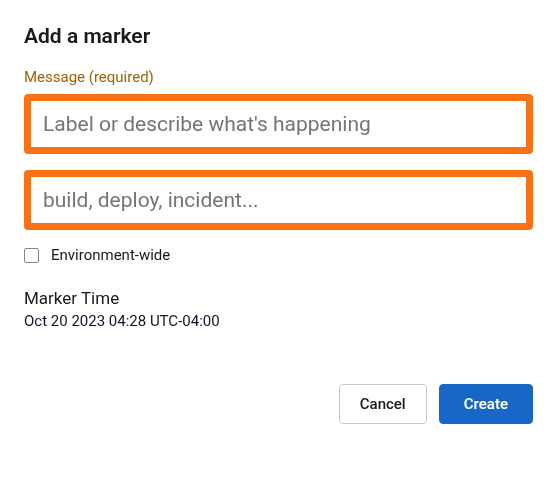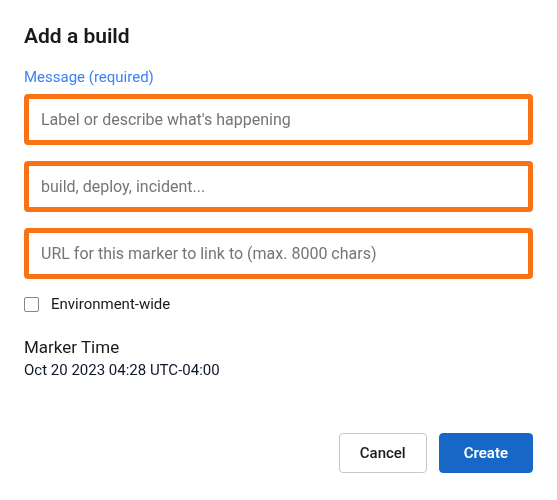--- a/index.html
+++ b/index.html
@@ -17,27 +17,27 @@
       margin-bottom: 20px;
     }
     .field-group {
       margin-bottom: 16px;
     }
     .field-label {
       display: block;
       font-size: 15px;
       font-weight: 400;
       margin-bottom: 8px;
-      color: #3b82f6;
+      color: #a16207;
     }
     .text-input {
       width: 100%;
       padding: 11px 12px;
-      font-size: 16px;
-      border: 5px solid #f97316;
+      font-size: 21px;
+      border: 7px solid #f97316;
       border-radius: 4px;
       color: #1a1a1a;
       background: #fff;
       font-family: inherit;
     }
     .text-input::placeholder {
       color: #757575;
     }
     .checkbox-row {
       display: flex;
@@ -94,33 +94,32 @@
       background: #1768c6;
       color: #fff;
       border: 1px solid #1768c6;
       padding: 10px 24px;
       font-weight: 600;
     }
   </style>
 </head>
 <body>
 
-<h1 class="title">Add a build</h1>
+<h1 class="title">Add a marker</h1>
 
 <div class="field-group">
   <label class="field-label">Message (required)</label>
   <input type="text" class="text-input" placeholder="Label or describe what's happening" style="">
 </div>
 
 <div class="field-group">
   <input type="text" class="text-input" placeholder="build, deploy, incident..." style="">
 </div>
 
 <div class="field-group">
-  <input type="text" class="text-input" placeholder="URL for this marker to link to (max. 8000 chars)" style="">
 </div>
 
 <div class="checkbox-row">
   <input type="checkbox" class="checkbox" id="envwide" style="">
   <label for="envwide" class="checkbox-label">Environment-wide</label>
 </div>
 
 <div class="time-section">
   <div class="time-label">Marker Time</div>
   <div class="time-value">Oct 20 2023 04:28 UTC-04:00</div>

